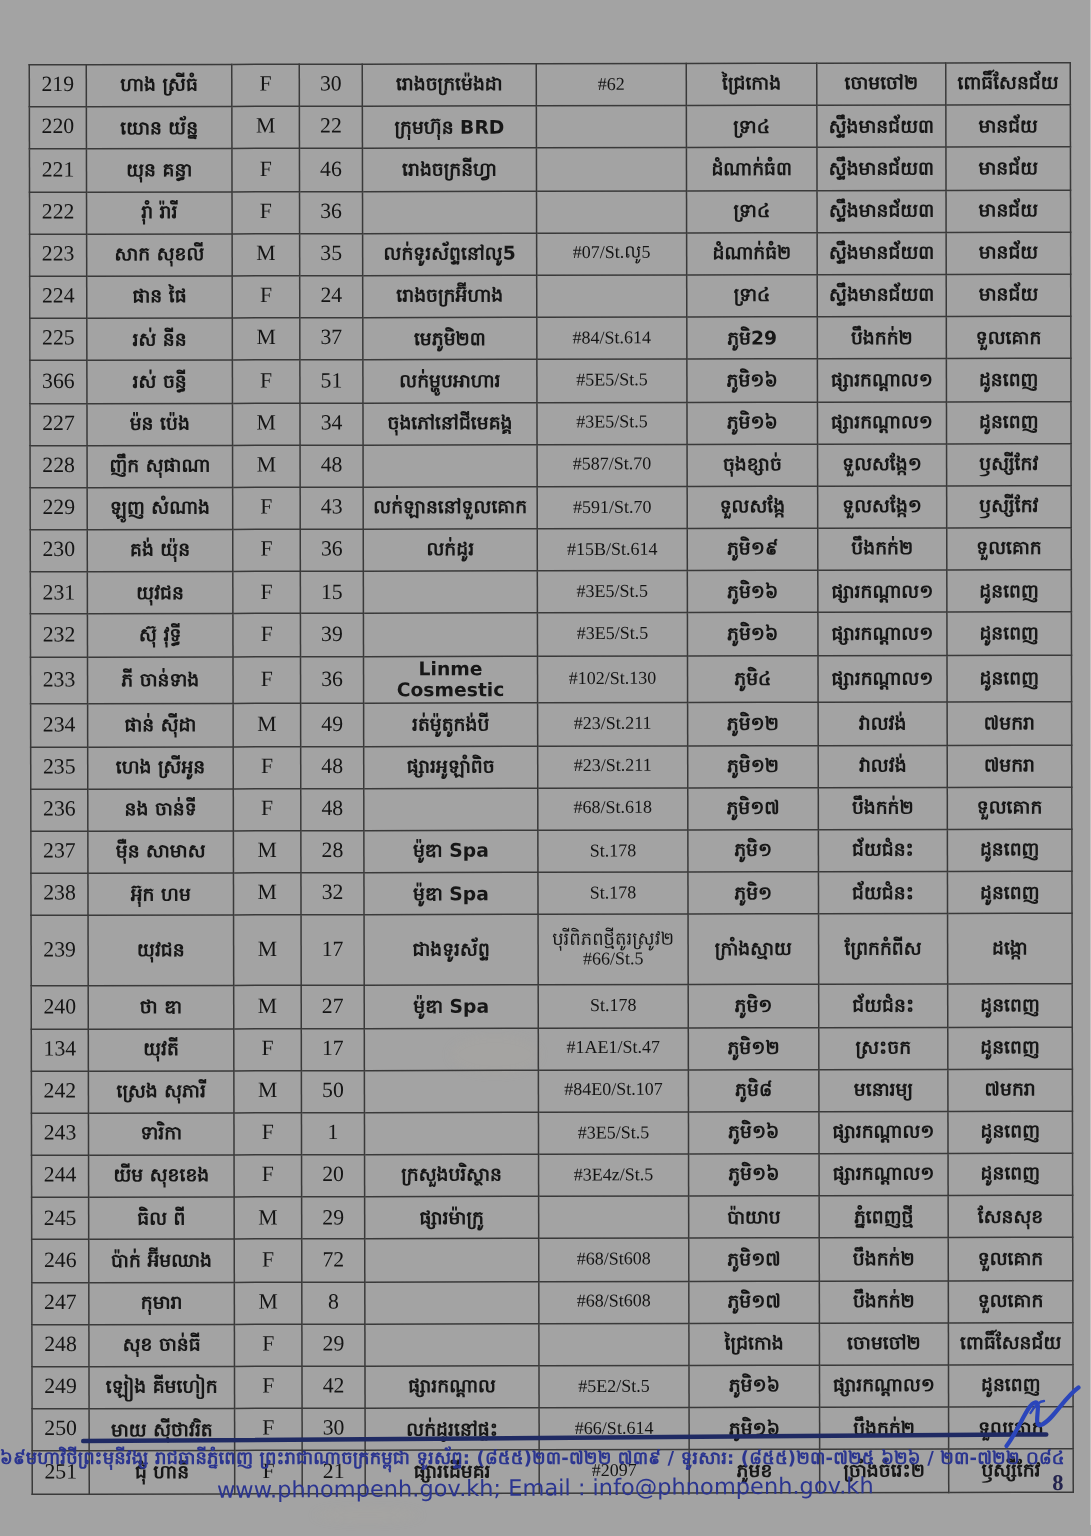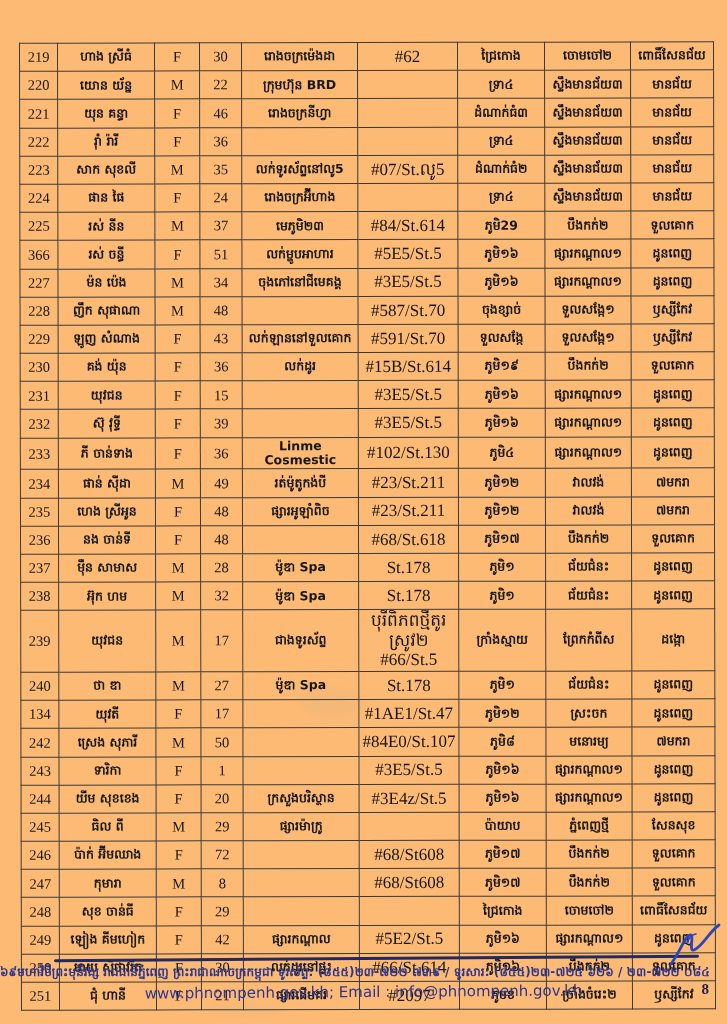--- a/index.html
+++ b/index.html
@@ -2,21 +2,21 @@
 <html><head>
 <meta charset="utf-8">
 <style>
   html,body{margin:0;padding:0;}
   body{
     width:727px;height:1024px;position:relative;overflow:hidden;
     background:#fbfaf7;
     font-family:"DejaVu Sans",sans-serif;
     color:#1b1b1b;
   }
-  .page{position:absolute;inset:0;background:#fdba74;}
+  .page{position:absolute;inset:0;background:#a3a3a3;}
   
   .smudge{position:absolute;background:rgba(180,175,160,0.12);border-radius:50%;filter:blur(3px);}
   .sm1{left:300px;top:690px;width:60px;height:26px;}
   .sm2{left:210px;top:1005px;width:70px;height:10px;}
 
   table.roster{
     position:absolute;left:20px;top:42px;width:694px;
     border-collapse:collapse;table-layout:fixed;
     transform:rotate(-0.12deg);
   }
@@ -24,21 +24,21 @@
     border:1.4px solid #3a3a3a;
     padding:1px 3px;
     text-align:center;vertical-align:middle;
     height:25.2px;line-height:1.15;
     overflow:hidden;
   }
   tr.tall td{height:44px;}
   .khmer{font-weight:700;font-size:12.5px;color:#171717;}
   .latin{font-family:"Liberation Serif","DejaVu Serif",serif;font-size:14.5px;color:#151515;}
   td.c-left{text-align:left;padding-left:7px;}
-  td.addr{font-size:17px;white-space:pre-line;line-height:1.25;}
+  td.addr{font-size:12px;white-space:pre-line;line-height:1.25;}
 
   .footer-rule{
     position:absolute;left:54px;top:957px;width:645px;height:2.6px;
     background:#1f2a63;transform:rotate(-0.4deg);border-radius:2px;
   }
   .footer-line1{
     position:absolute;left:0;top:964px;width:727px;
     font-weight:700;font-size:12px;letter-spacing:0.1px;
   }
   .footer-line2{

